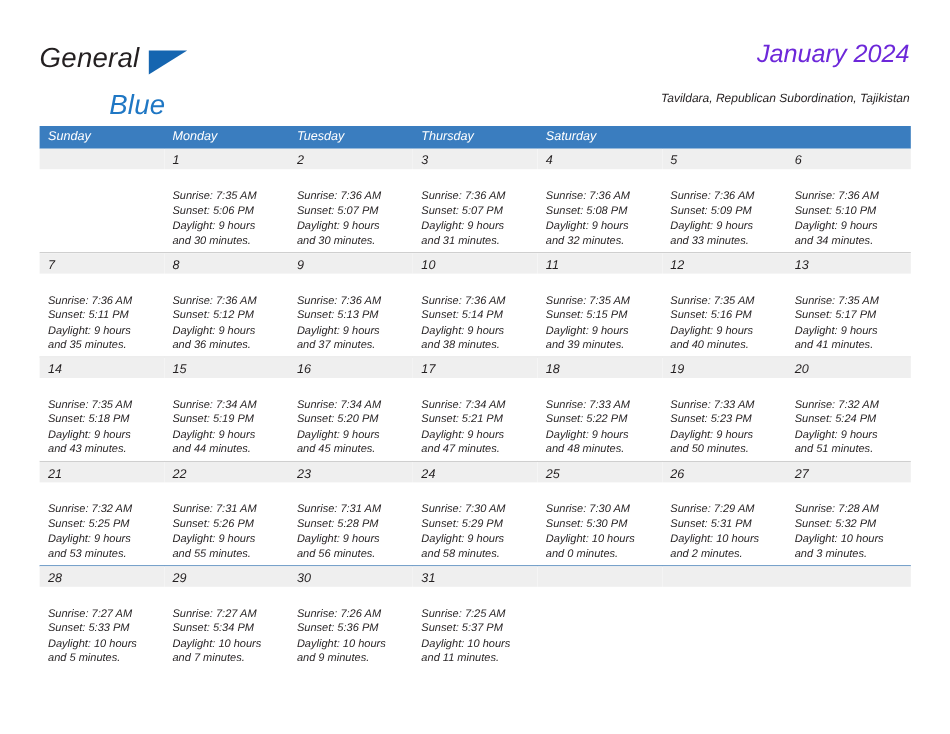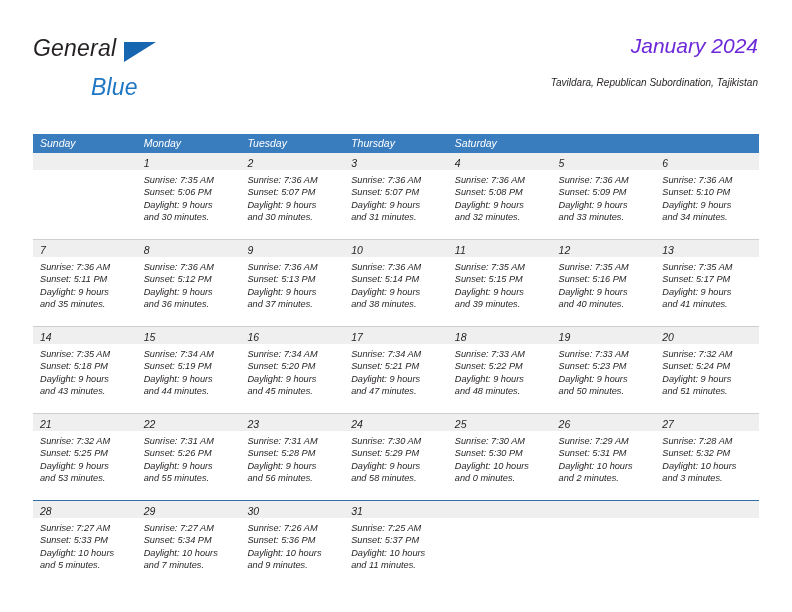--- a/index.html
+++ b/index.html
@@ -86,21 +86,20 @@
     position: absolute;
     left: 33px;
     top: 105px;
     width: 726px;
   }
   .weekdays {
     display: grid;
     grid-template-columns: repeat(7, 1fr);
     background: #3a7dbf;
     height: 19px;
-    margin-top: 29px;
   }
   .weekday {
     color: #ffffff;
     font-size: 10.5px;
     line-height: 19px;
     padding-left: 7px;
     box-sizing: border-box;
     white-space: nowrap;
   }
   .week {
@@ -121,21 +120,21 @@
     height: 17px;
     padding-left: 7px;
     box-sizing: border-box;
   }
   .daynum {
     font-size: 10.5px;
     line-height: 17px;
     color: #231f20;
   }
   .lines {
-    padding: 4px 5px 0 7px;
+    padding: 16px 5px 0 7px;
   }
   .line {
     font-size: 9.2px;
     line-height: 12.4px;
     color: #231f20;
     white-space: nowrap;
   }
 </style>
 </head>
 <body>

